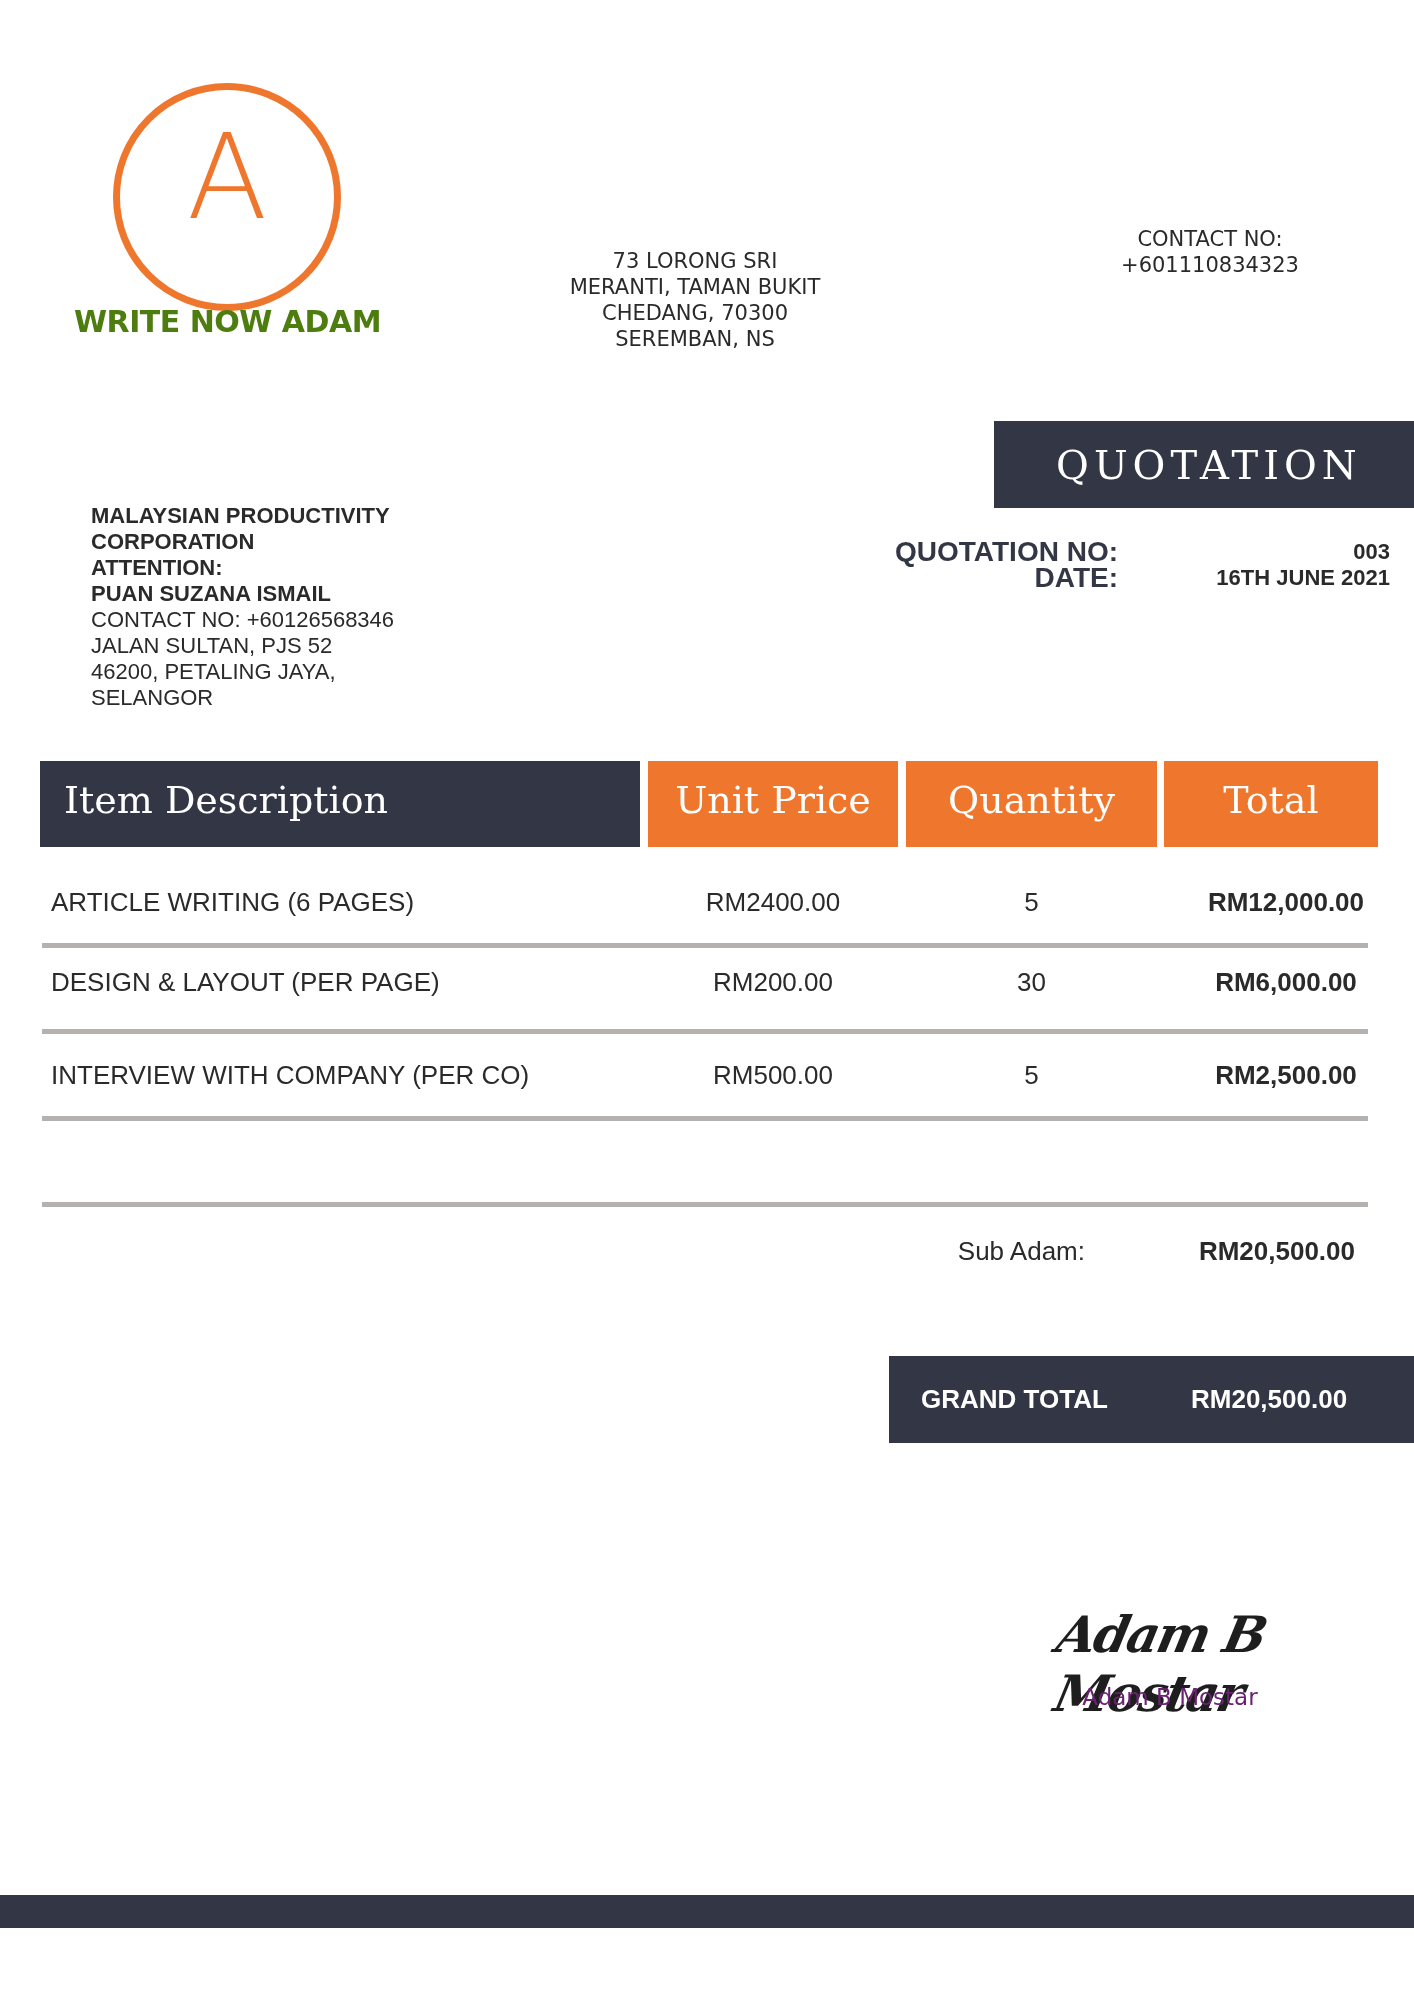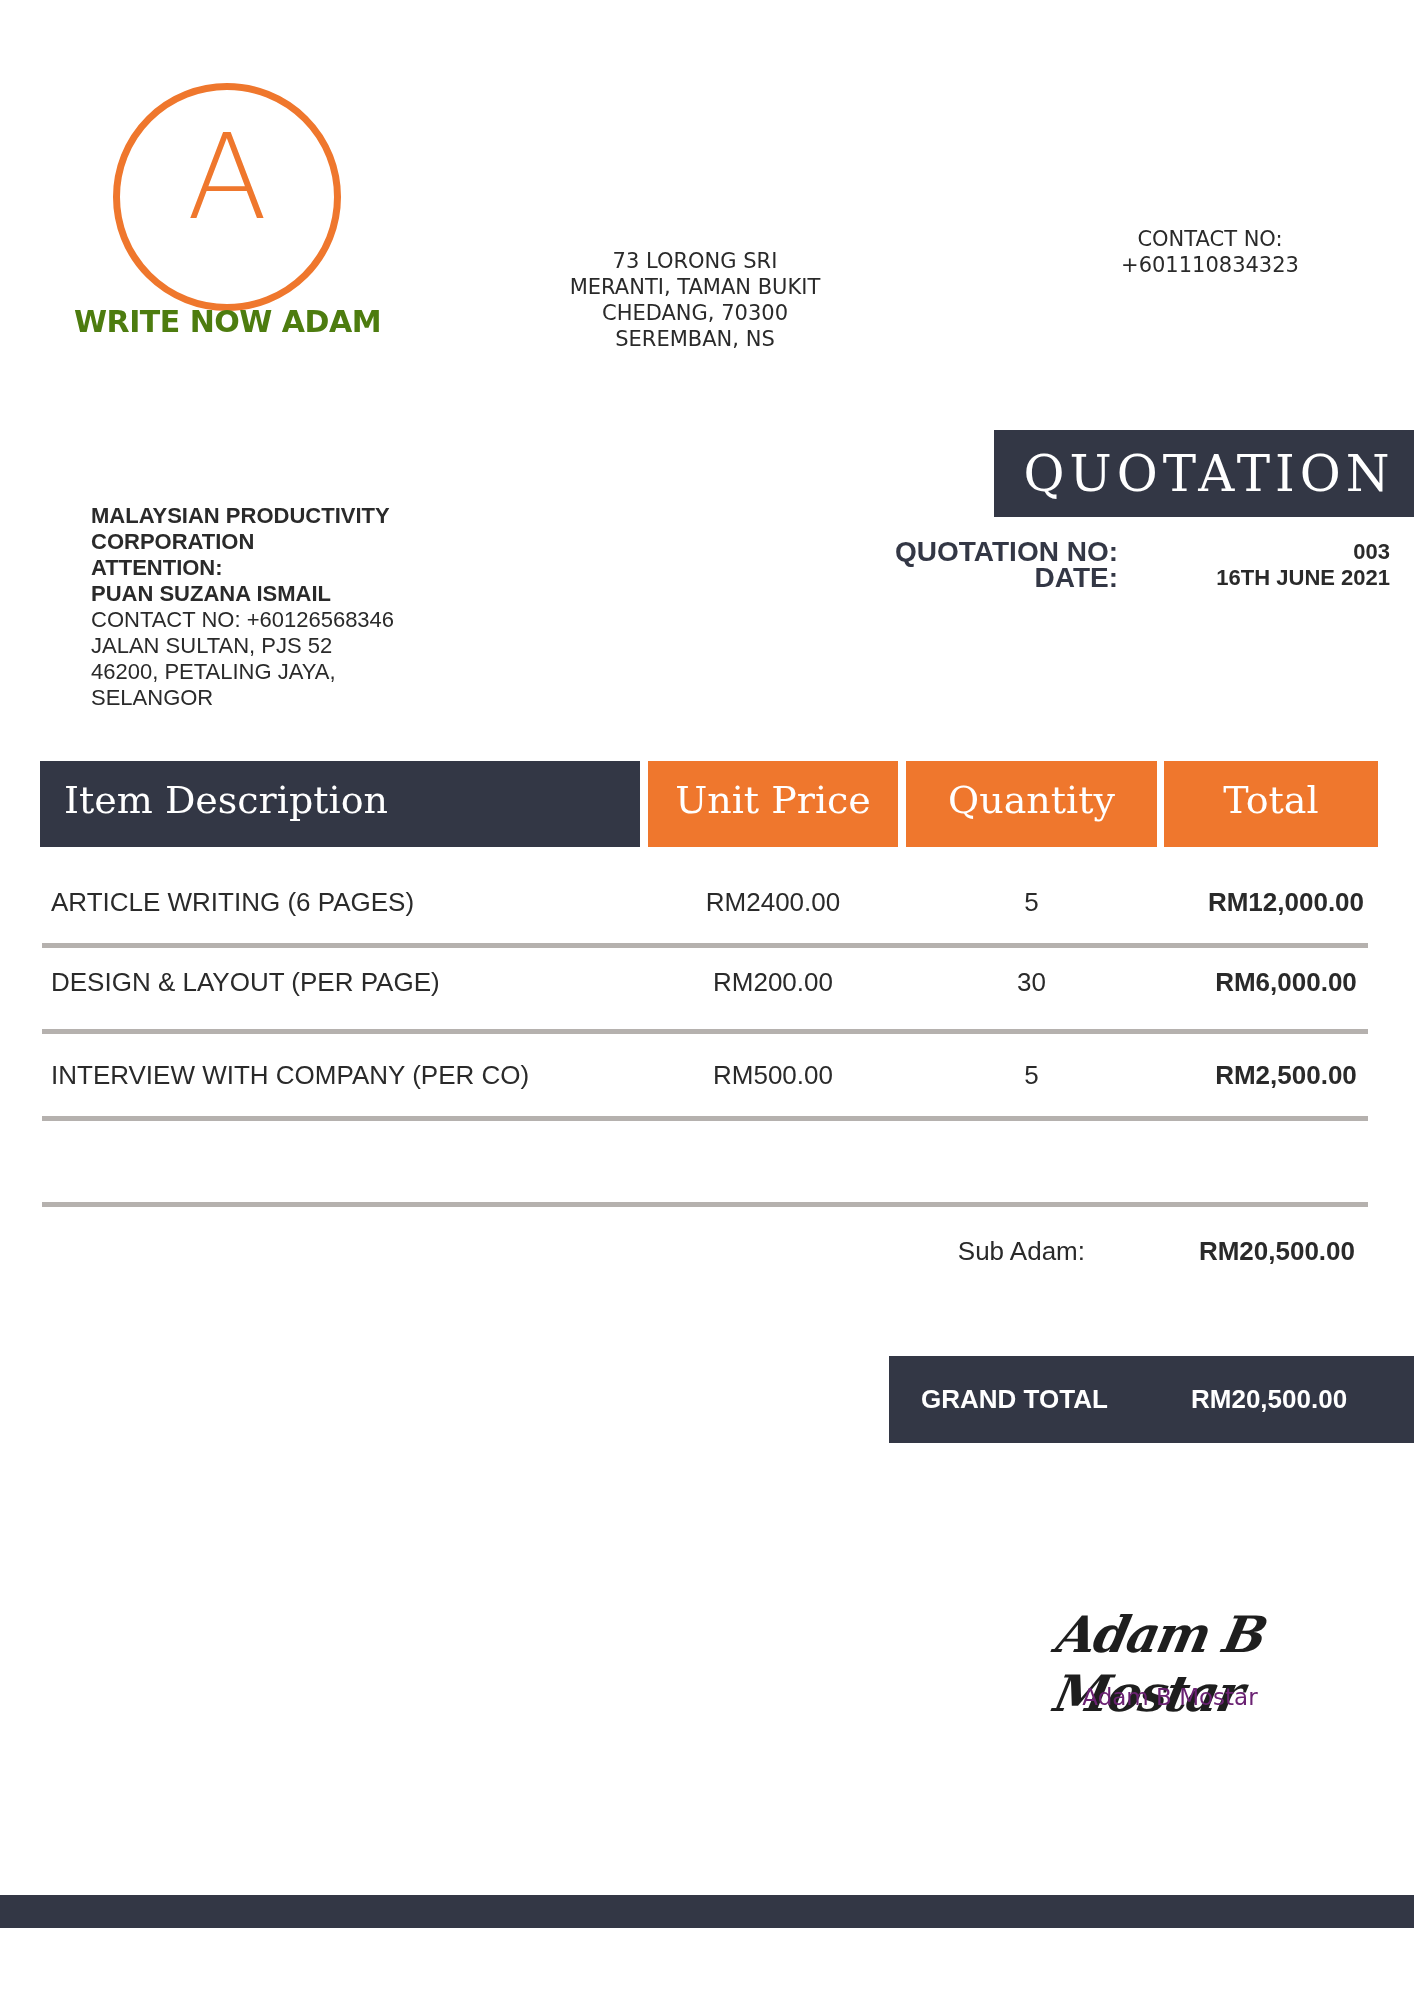--- a/index.html
+++ b/index.html
@@ -16,22 +16,22 @@
            font-family: "DejaVu Sans", sans-serif; font-weight: bold; font-size: 30px; letter-spacing: -0.5px; }
 
   
   .sender-address { left: 520px; top: 200px; width: 350px; text-align: center;
                     font-family: "DejaVu Sans", sans-serif; font-size: 21px; line-height: 26px; color: #2a2a2a; margin-top: 48px; }
   .sender-contact { left: 1090px; top: 226px; width: 240px; text-align: center;
                     font-family: "DejaVu Sans", sans-serif; font-size: 21px; line-height: 26px; color: #2a2a2a; }
 
   
   .quote-title { left: 994px; top: 421px; width: 420px; height: 87px; background: #333745; color: #ffffff;
-                 font-family: "DejaVu Serif", serif; font-size: 50px; letter-spacing: 5px;
-                 display: flex; align-items: center; justify-content: center; box-sizing: border-box; padding-left: 10px; margin-top: 9px; }
+                 font-family: "DejaVu Serif", serif; font-size: 40px; letter-spacing: 5px;
+                 display: flex; align-items: center; justify-content: center; box-sizing: border-box; padding-left: 10px; }
   .meta-labels { left: 880px; top: 539px; width: 238px; text-align: right; color: #333745;
                  font-family: "Liberation Sans", sans-serif; font-weight: bold; font-size: 28px; line-height: 26px; }
   .meta-values { left: 1140px; top: 539px; width: 250px; text-align: right; color: #2a2a2a;
                  font-family: "Liberation Sans", sans-serif; font-weight: bold; font-size: 22px; line-height: 26px; }
 
   
   .client { left: 91px; top: 503px; width: 400px; font-family: "Liberation Sans", sans-serif;
             font-size: 22px; line-height: 26px; color: #2a2a2a; }
   .client .b { font-weight: bold; }
 

